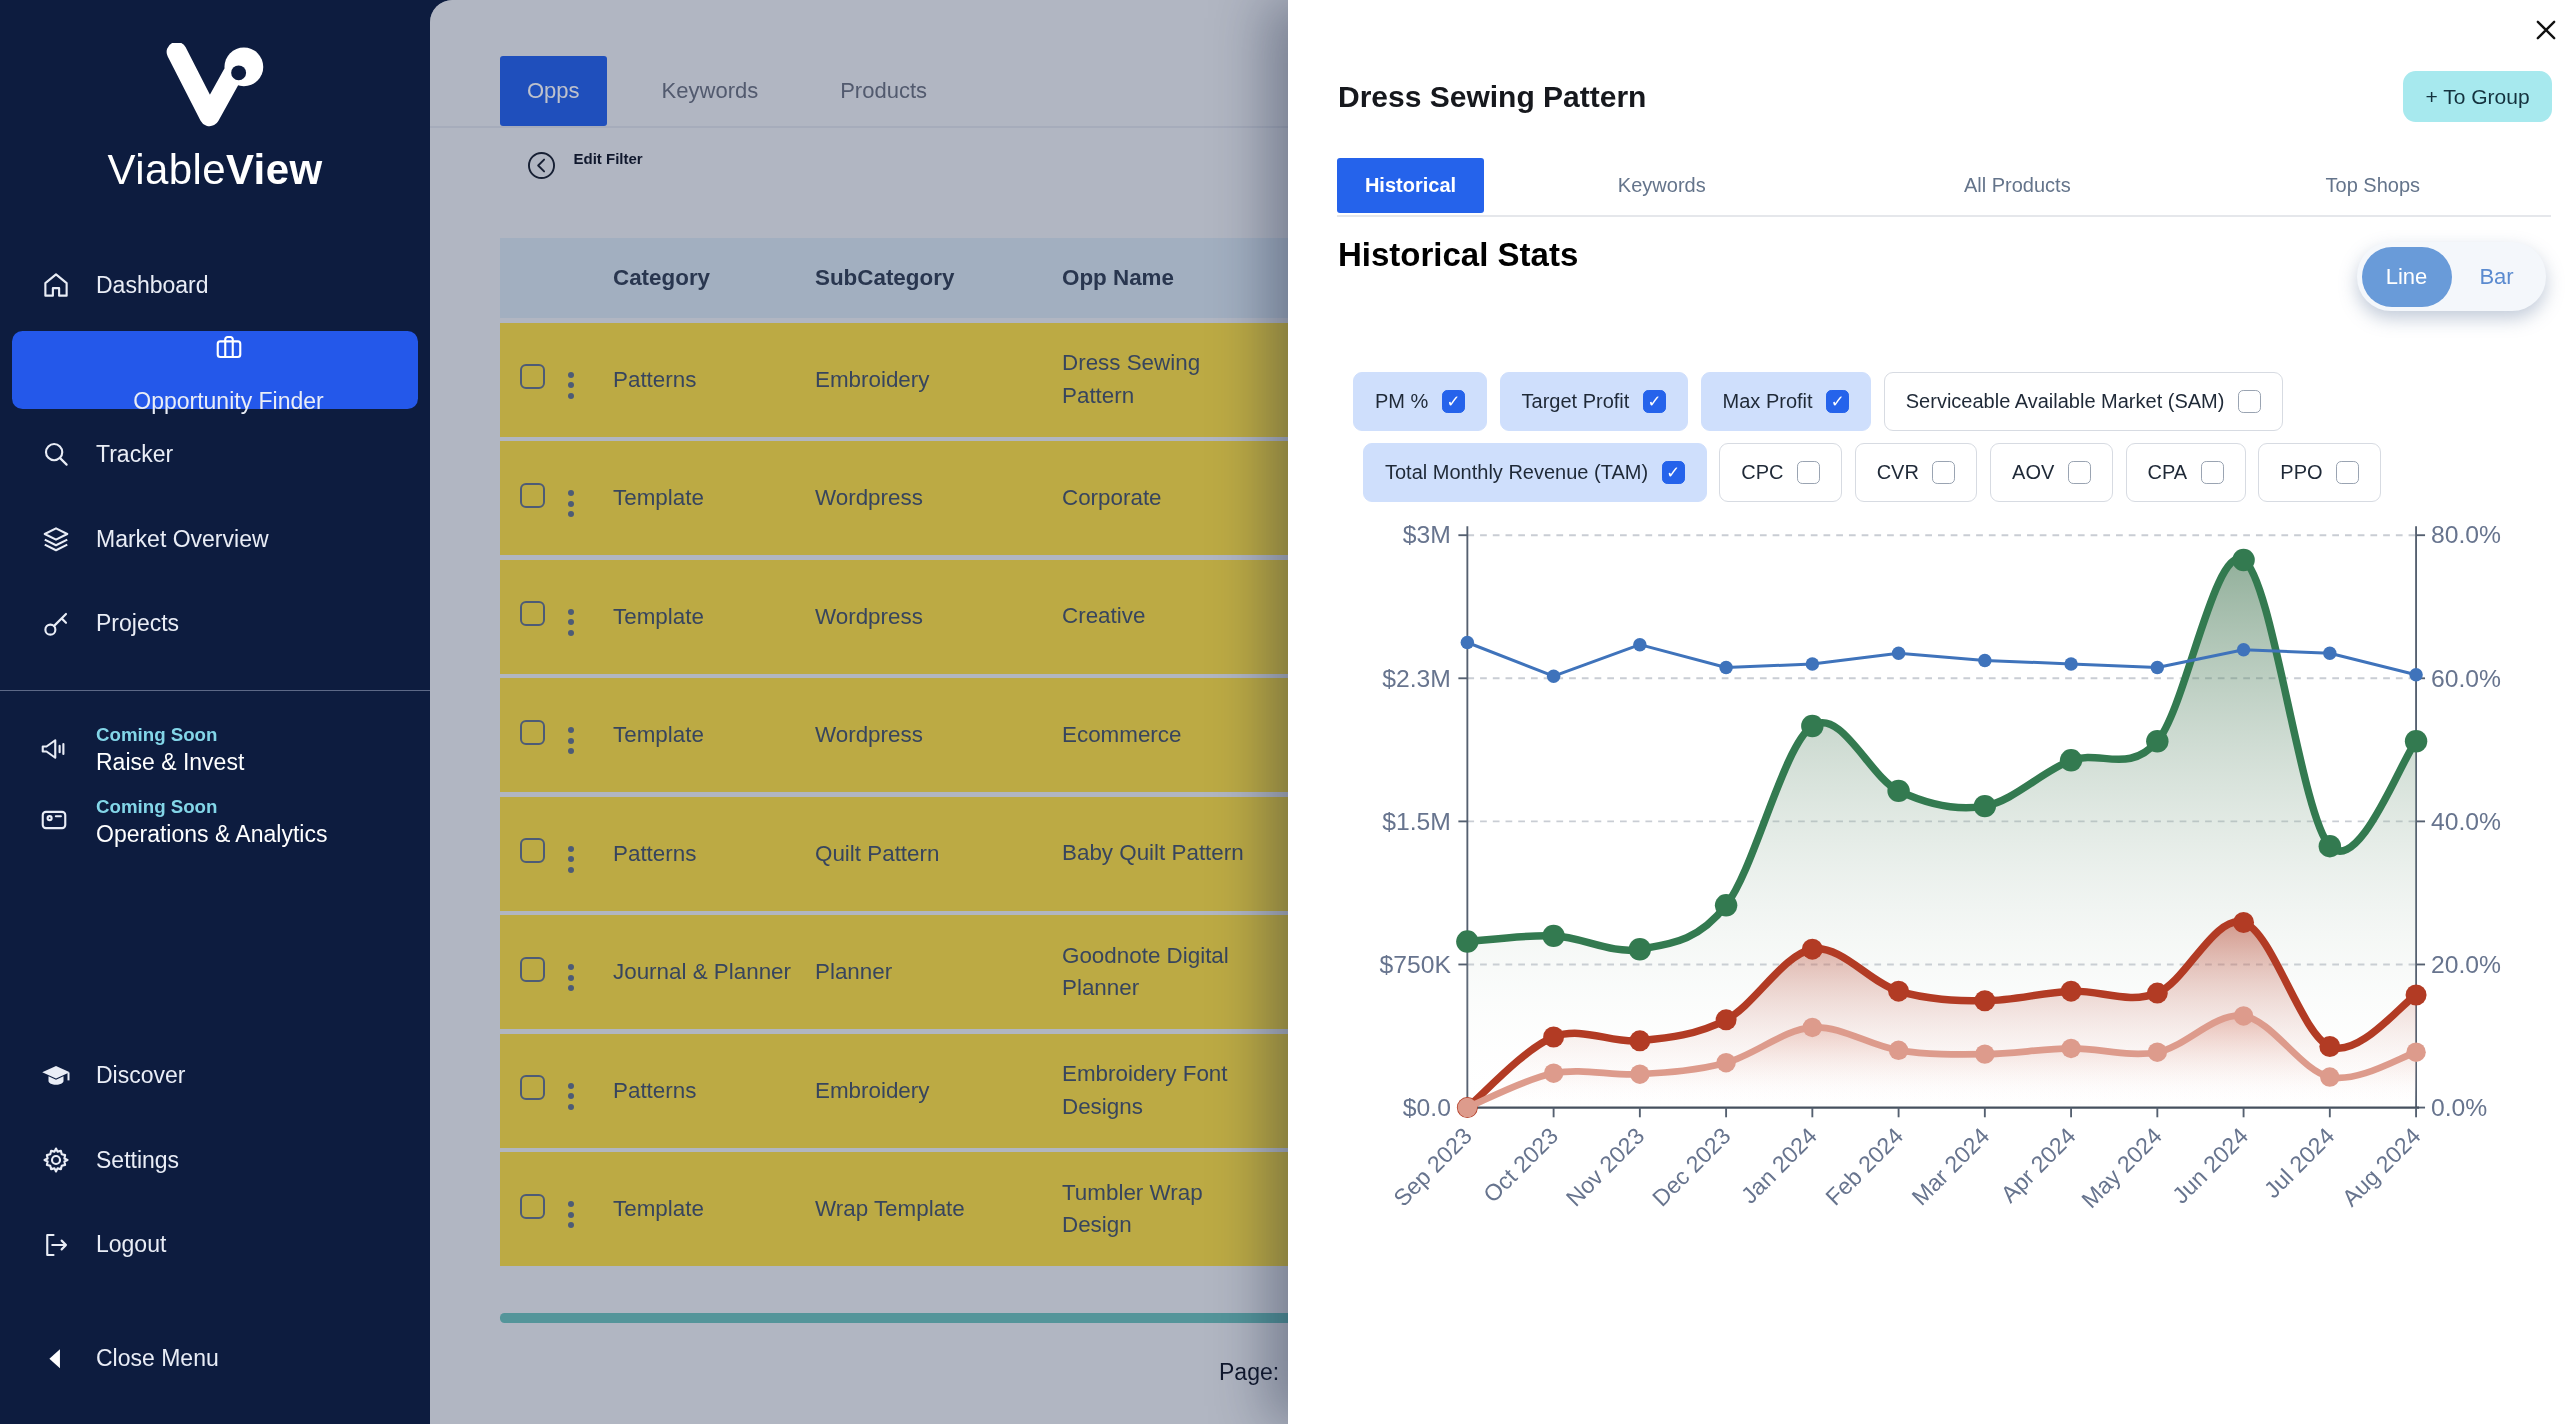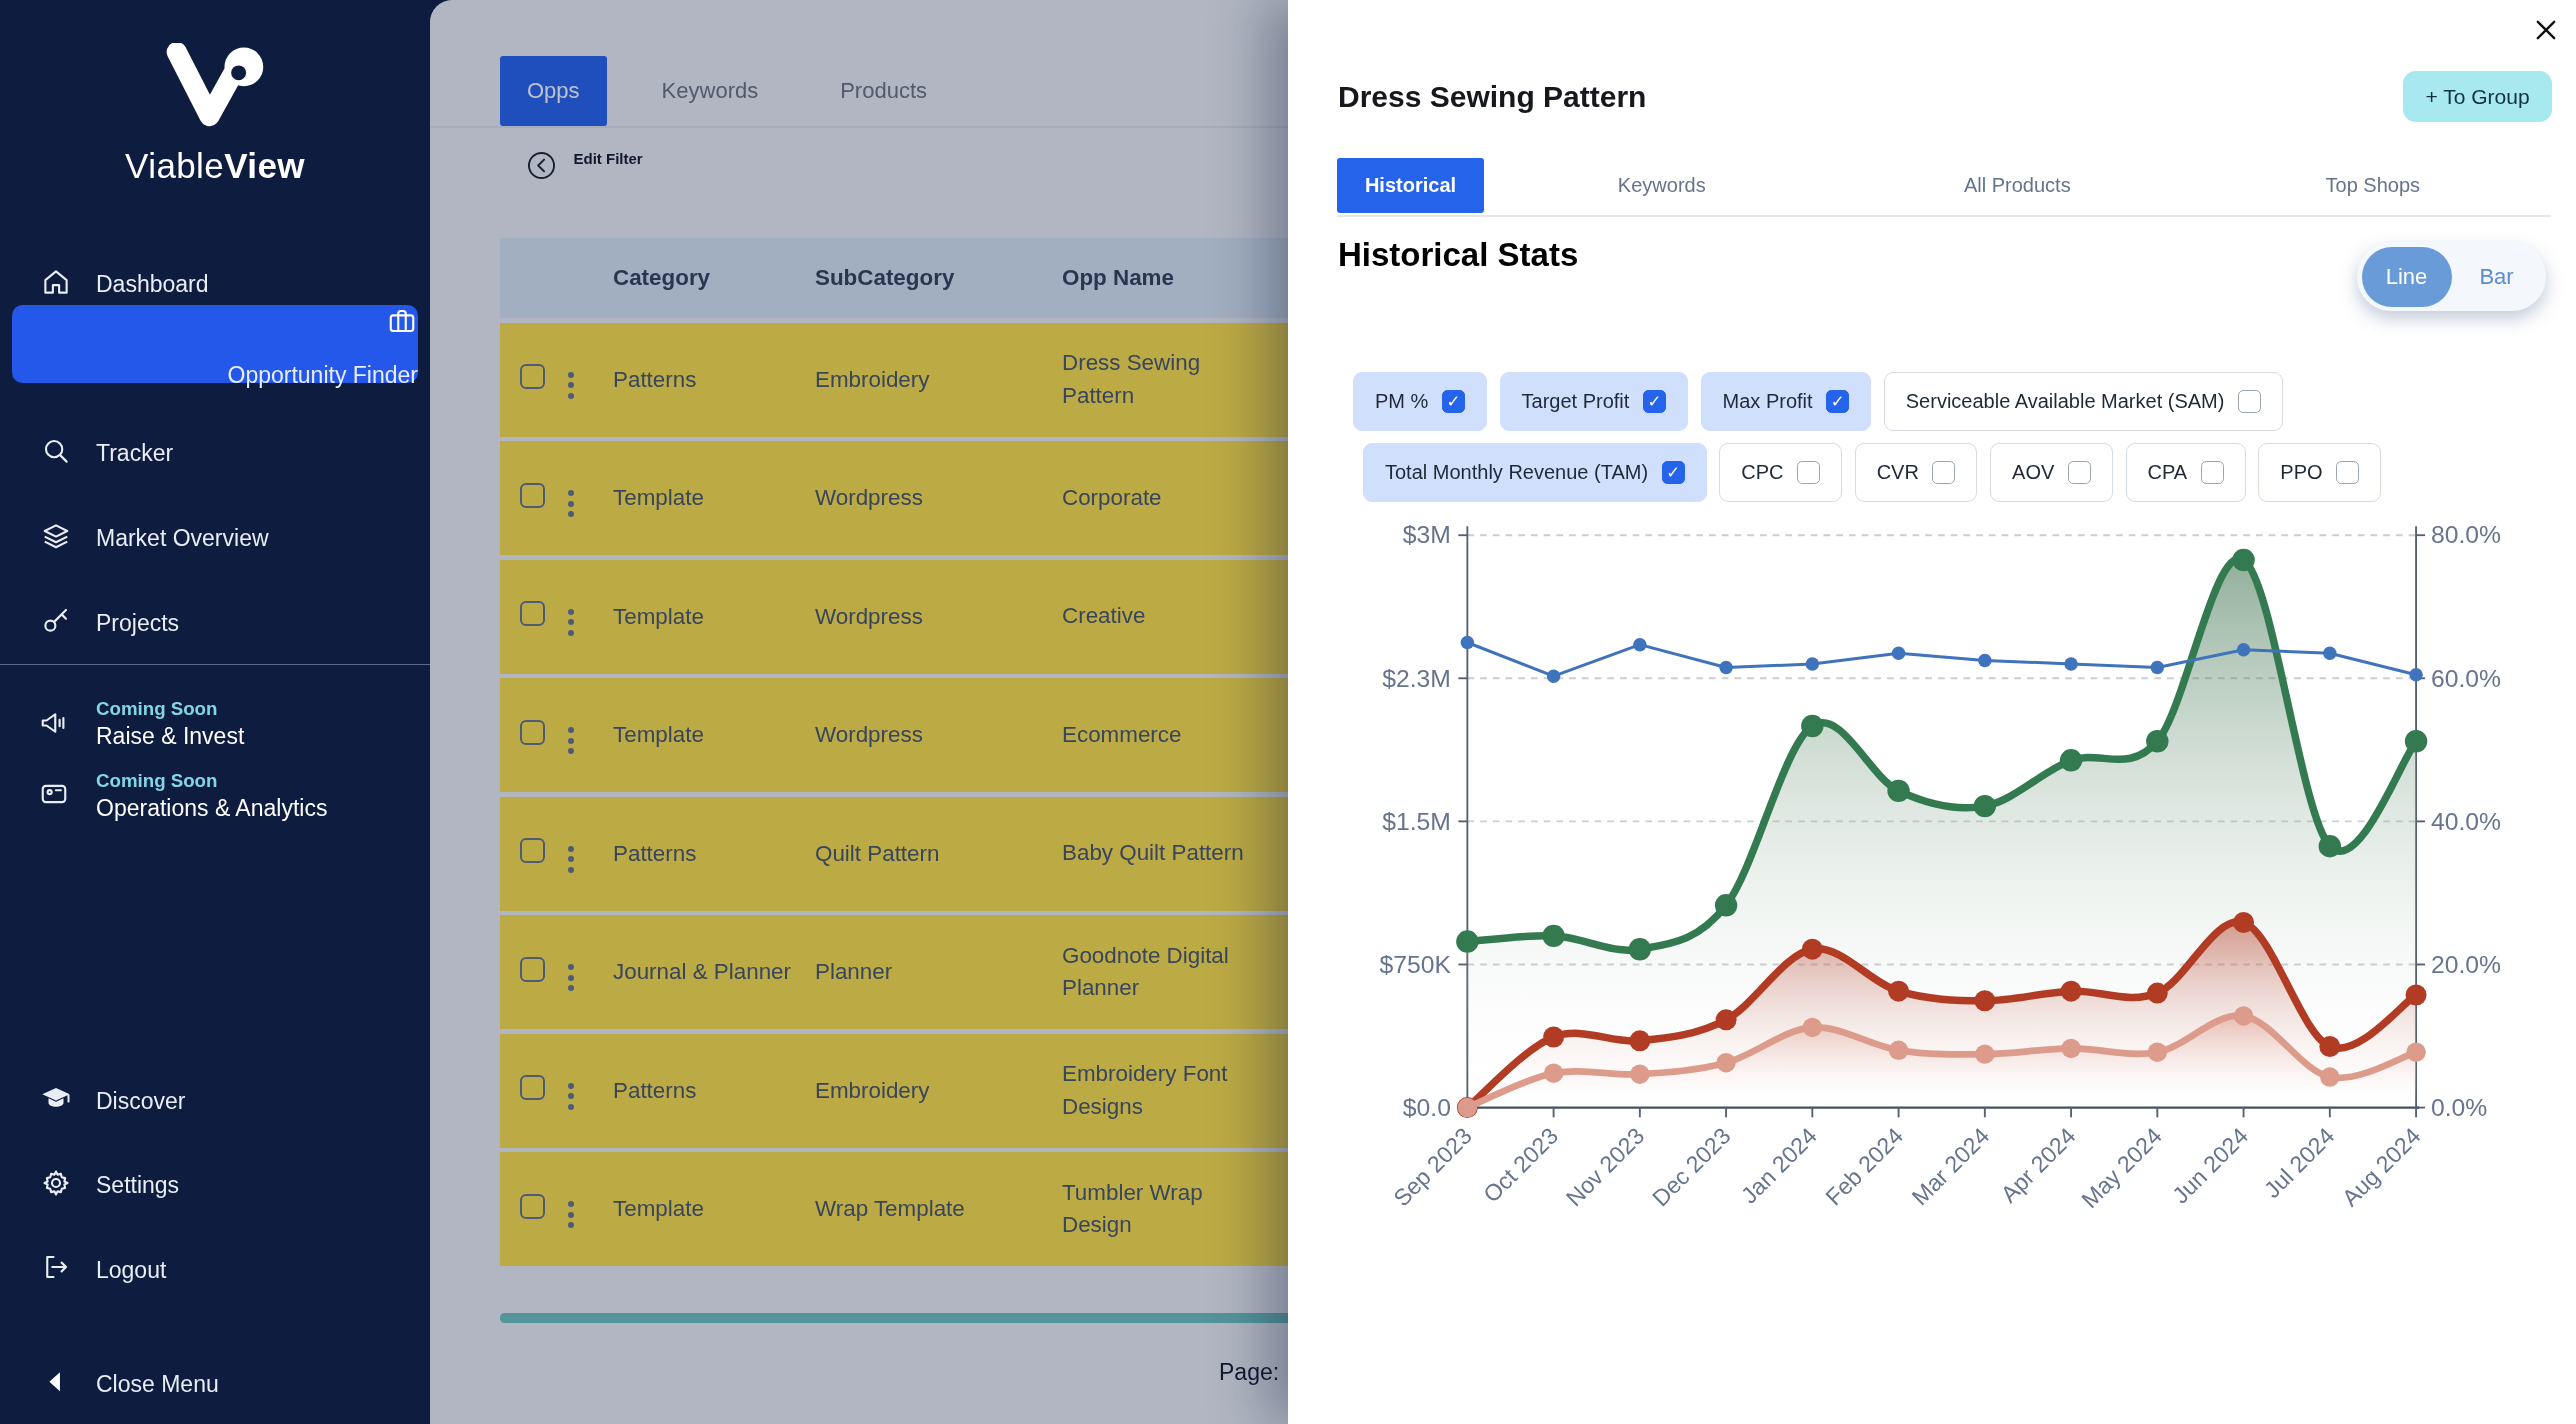--- a/index.html
+++ b/index.html
@@ -4,23 +4,23 @@
 <style>
   * { margin:0; padding:0; box-sizing:border-box; }
   html,body { width:2576px; height:1424px; overflow:hidden; background:#0d1c3f;
               font-family:"Liberation Sans", sans-serif; }
   .stage { position:relative; width:2576px; height:1424px; }
 
   
   .sidebar { position:absolute; left:0; top:0; width:430px; height:1424px;
              background:#0d1c3f; color:#e9edf6; z-index:3; }
   .side-logo { margin:43px auto 6px; display:block; }
-  .brand { text-align:center; font-size:35px; color:#fff; letter-spacing:0.4px; margin-bottom:34px; }
+  .brand { text-align:center; font-size:42px; color:#fff; letter-spacing:0.4px; margin-bottom:52px; }
   .brand b { font-weight:700; }
-  .nav-item { display:flex; align-items:flex-end; gap:24px; height:78px; margin:0 12px 6.7px;
+  .nav-item { display:flex; align-items:center; gap:24px; height:78px; margin:0 12px 6.7px;
               padding-left:27px; font-size:23px; font-weight:500; border-radius:10.5px; cursor:pointer; }
   .nav-item .nicon { width:33px; height:33px; flex:0 0 33px; display:flex; align-items:center; justify-content:center; }
   .nav-item.active { background:#2458ea;flex-direction:column; }
   .side-divider { height:1.5px; background:rgba(190,200,225,.45); margin:27px 0 33px; }
   .soon-item { display:flex; align-items:center; gap:24px; margin:0 12px 19.4px; padding-left:27px; cursor:pointer; }
   .soon-item .nicon { width:33px; height:33px; flex:0 0 33px; }
   .soon-badge { font-size:18.7px; font-weight:700; color:#83d6e8; margin-bottom:3px; }
   .soon-label { font-size:23px; font-weight:500; color:#fff; }
   .side-foot { position:absolute; bottom:19.4px; left:0; right:0; }
   .close-row { margin-top:36px; }

